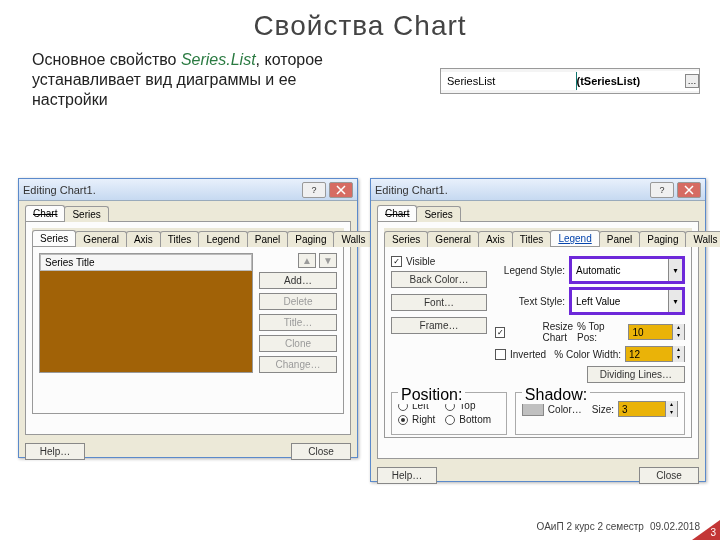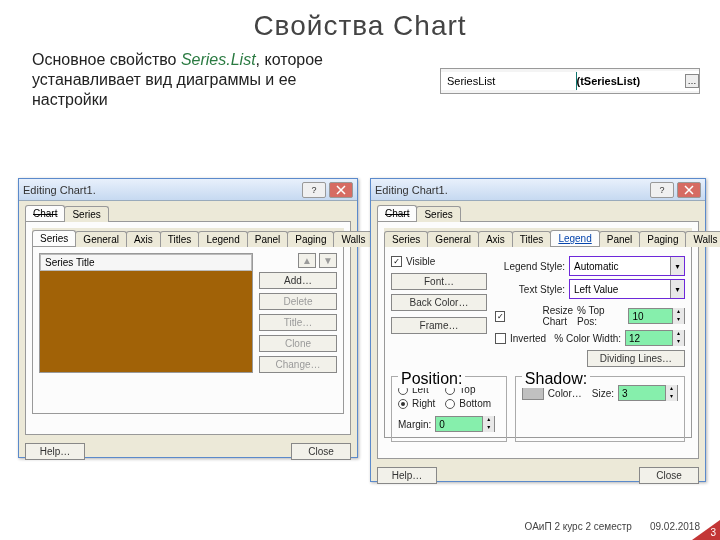--- a/index.html
+++ b/index.html
@@ -115,34 +115,34 @@
   .btn.disabled { color:#9a9a9a; }
   .btn.small { padding:1px 2px; width:18px; }
   .bottom-row { display:flex; justify-content:space-between; margin:8px 6px 6px 6px; }
 
   
   .row { display:flex; align-items:center; gap:4px; margin:3px 0; }
   .lbl { font-size:10px; color:#222; }
   .chk { width:11px; height:11px; border:1px solid #555; background:#fff; display:inline-flex; align-items:center; justify-content:center; font-size:8px; }
   .radio { width:10px; height:10px; border:1px solid #555; border-radius:50%; background:#fff; display:inline-flex; align-items:center; justify-content:center; }
   .radio.sel::after { content:''; width:4px; height:4px; background:#333; border-radius:50%; }
-  .combo { display:flex; border:1px solid #6d28d9; background:#fff; height:20px; align-items:center; font-size:10px; flex:1; }
+  .combo { display:flex; border:3px solid #6d28d9; background:#fff; height:28px; align-items:center; font-size:10px; flex:1; }
   .combo span { padding:0 4px; flex:1; }
   .combo .dd { width:14px; height:100%; border-left:1px solid #888; background:#e8e8e8; display:flex; align-items:center; justify-content:center; font-size:8px;}
-  .numbox { display:flex; border:1px solid #888; background:#86efac; height:16px; width:60px; align-items:center; font-size:10px; }
+  .numbox { display:flex; border:1px solid #888; background:#eab308; height:16px; width:60px; align-items:center; font-size:10px; }
   .numbox span { padding:0 3px; flex:1; }
   .numbox .spin { width:12px; display:flex; flex-direction:column; border-left:1px solid #888; }
   .numbox .spin div { height:8px; background:#e8e8e8; font-size:6px; text-align:center; line-height:7px; }
   .group { border:1px solid #aaa; padding:4px 6px 6px 6px; margin-top:4px; position:relative; }
   .group .gtitle { position:absolute; top:-7px; left:6px; background:#fcfcfc; padding:0 3px; font-size:16px; }
   .colorbox { width:22px; height:14px; border:1px solid #888; background:#c0c0c0; }
 
   .footer {
     position:absolute; bottom:8px; right:20px;
-    font-size:10px; color:#444; display:flex; gap:18px; align-items:center;
+    font-size:10px; color:#444; display:flex; gap:6px; align-items:center;
   }
   .accent { position:absolute; right:0; bottom:0; width:0; height:0; border-left:28px solid transparent; border-bottom:20px solid #c33636; }
   .pgnum { position:absolute; right:4px; bottom:2px; color:#fff; font-size:10px; z-index:3;}
 </style>
 </head>
 <body>
 
 <div class="slide-title">Свойства Chart</div>
 
 <div class="desc">
@@ -240,22 +240,22 @@
     </div>
     <div class="inner-pane" style="height:192px; margin:0;">
 
       <div style="display:flex; gap:8px;">
 
         <div style="width:96px;">
           <div class="row">
             <span class="chk">✓</span>
             <span class="lbl">Visible</span>
           </div>
+          <div class="btn" style="margin-top:4px;">Back Color…</div>
           <div class="btn" style="margin-top:6px;">Font…</div>
-          <div class="btn" style="margin-top:4px;">Back Color…</div>
           <div class="btn" style="margin-top:6px;">Frame…</div>
         </div>
 
         <div style="flex:1;">
           <div class="row">
             <span class="lbl" style="width:70px; text-align:right;">Legend Style:</span>
             <div class="combo">
               <span>Automatic</span>
               <div class="dd">▾</div>
             </div>
@@ -312,30 +312,20 @@
                 </div>
             </div>
             <div>
               <div class="row">
                   <span class="radio"></span>
                   <span class="lbl">Top</span>
                 </div>
               <div class="row">
                   <span class="radio"></span>
                   <span class="lbl">Bottom</span>
-                </div>
-            </div>
-          </div>
-          <div class="row" style="margin-top:4px;">
-            <span class="lbl">Margin:</span>
-            <div class="numbox">
-              <span>0</span>
-              <div class="spin">
-                  <div>▴</div>
-                  <div>▾</div>
                 </div>
             </div>
           </div>
         </div>
         <div class="group" style="flex:1;">
           <div class="gtitle">Shadow:</div>
           <div class="row" style="margin-top:4px;">
             <div class="colorbox"></div>
             <span class="lbl">Color…</span>
             <span class="lbl" style="margin-left:6px;">Size:</span>

